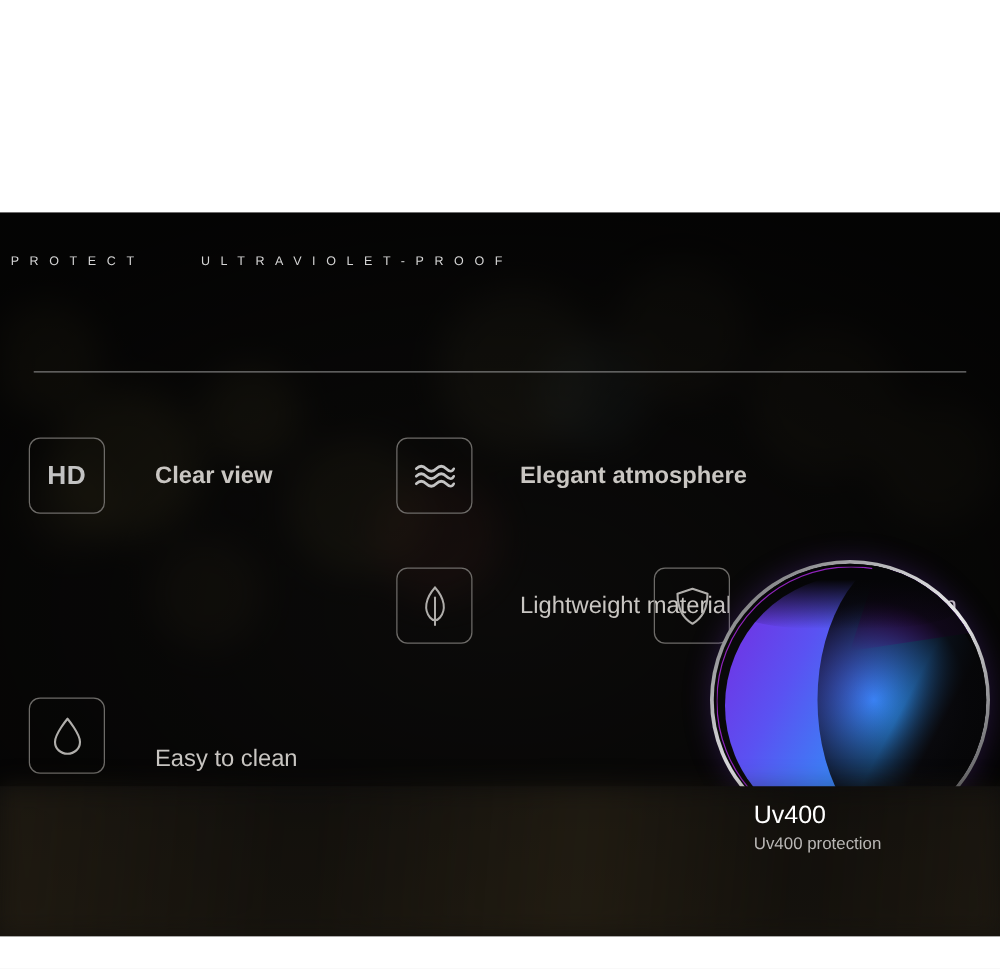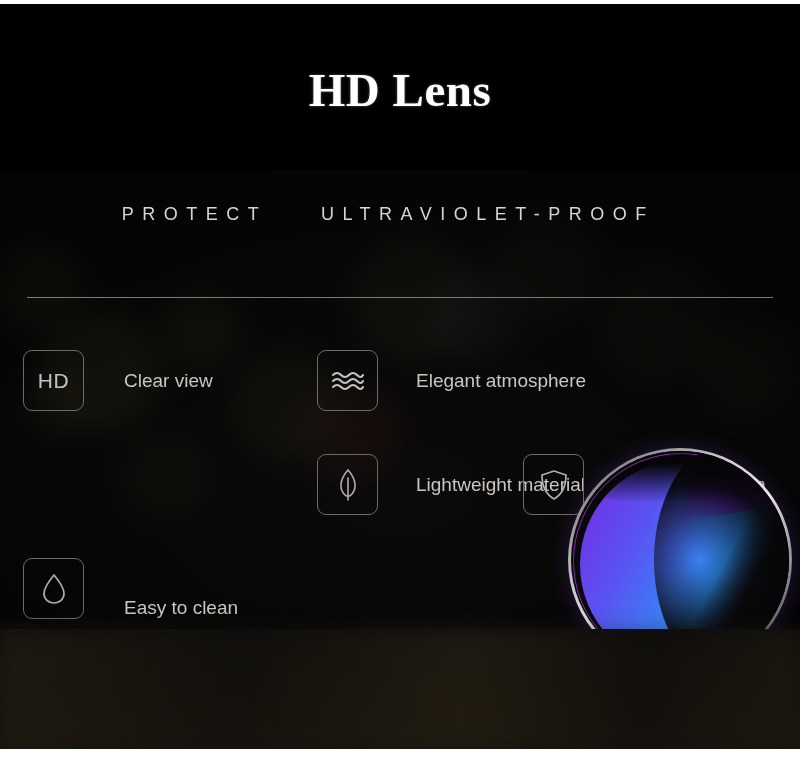--- a/index.html
+++ b/index.html
@@ -76,22 +76,22 @@
     background:
       radial-gradient(ellipse 70% 60% at 50% 55%, rgba(0,0,0,0.22) 0%, rgba(0,0,0,0.72) 100%);
     pointer-events: none;
   }
 
   .subtitle {
     position: absolute;
     left: 0;
     top: 34px;
     width: 768px;
-    text-align: center;
-    font-size: 18px;
+    text-align: left;
+    font-size: 10px;
     letter-spacing: 8.5px;
     color: #d5d5d5;
     text-indent: 8.5px;
     white-space: pre;
   }
 
   .divider {
     position: absolute;
     left: 27px;
     top: 127px;
@@ -133,21 +133,21 @@
   .feature-label {
     font-size: 19px;
     color: #c9c6c2;
     white-space: nowrap;
   }
 
   
   .col-a { left: 23px; }
   .col-b { left: 273px; padding-left: 44px; }
   .col-c { left: 523px; }
-  .row-1 { top: 10px; }
+  .row-1 { top: 10px; font-weight: bold; }
   .row-2 { top: 114px; }
   .row-3 { top: 218px; align-items: flex-end; }
 
   .lbl-gap-a { margin-left: 40px; }
   .lbl-gap-b { margin-left: 38px; }
 
   
   .lens-wrap {
     position: absolute;
     left: 568px;
@@ -270,23 +270,20 @@
     background:
       linear-gradient(95deg, rgba(40,33,20,0.55) 0%, rgba(20,17,11,0.3) 30%, rgba(46,38,22,0.5) 58%, rgba(18,15,10,0.35) 80%, rgba(38,31,19,0.45) 100%);
     filter: blur(10px);
   }
 </style>
 </head>
 <body>
 
 <div id="page">
 
-  <div class="hero">
-    <div class="hero-title">HD Lens</div>
-  </div>
 
   <div class="panel">
 
     <div class="bokeh-layer">
       <div class="blob" style="left:-10px;  top:70px;  width:90px;  height:90px;  background:rgba(120,110,60,0.35);"></div>
       <div class="blob" style="left:40px;   top:140px; width:120px; height:120px; background:rgba(150,135,70,0.30);"></div>
       <div class="blob" style="left:160px;  top:120px; width:80px;  height:80px;  background:rgba(130,120,65,0.28);"></div>
       <div class="blob" style="left:230px;  top:180px; width:110px; height:110px; background:rgba(110,100,55,0.24);"></div>
       <div class="blob" style="left:350px;  top:60px;  width:130px; height:130px; background:rgba(140,130,80,0.22);"></div>
       <div class="blob" style="left:300px;  top:210px; width:100px; height:100px; background:rgba(150,70,60,0.20);"></div>
@@ -360,19 +357,23 @@
       <div class="lens-body">
         <div class="lens-crescent"></div>
         <div class="lens-purple-wedge"></div>
         <div class="lens-shadow-right"></div>
         <div class="lens-top-dark"></div>
         <div class="lens-edge-glow"></div>
         <div class="lens-bottom-rim"></div>
       </div>
     </div>
 
+    <div class="uv-callout">
+      <div class="uv-title">Uv400</div>
+      <div class="uv-sub">Uv400 protection</div>
+    </div>
 
     <div class="bottom-strip">
       <div class="wood"></div>
     </div>
 
   </div>
 </div>
 
 </body></html>

